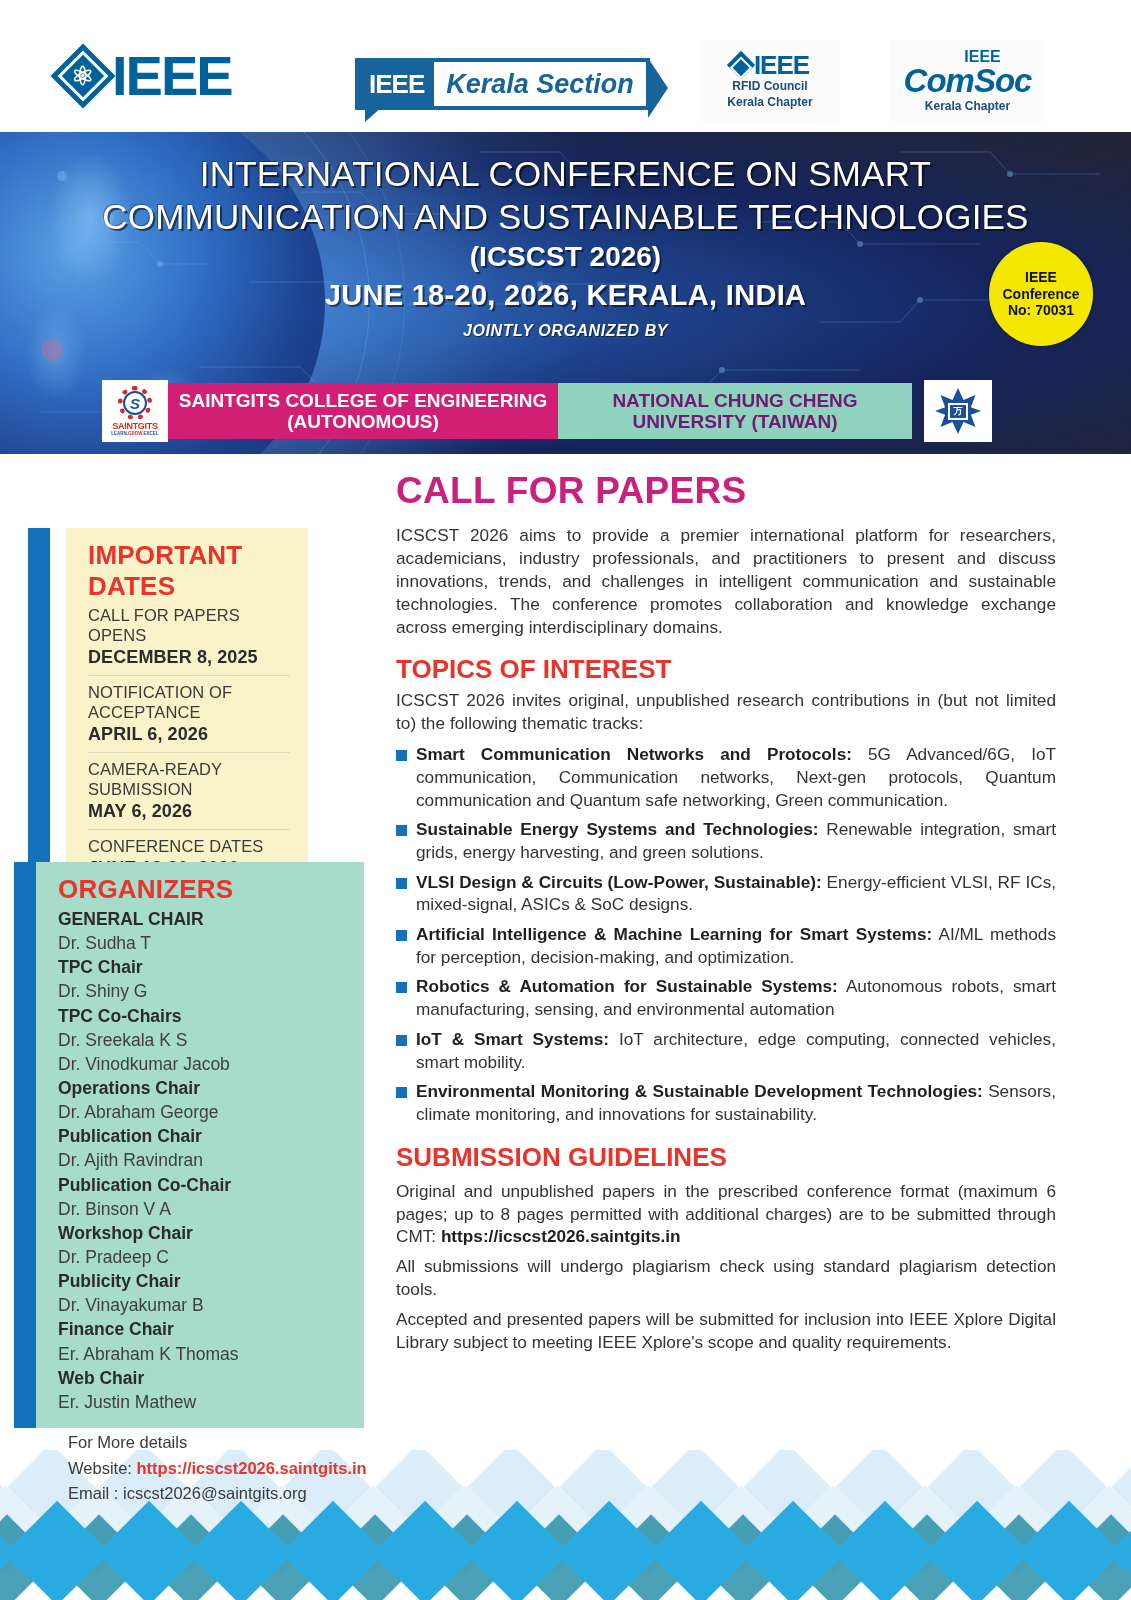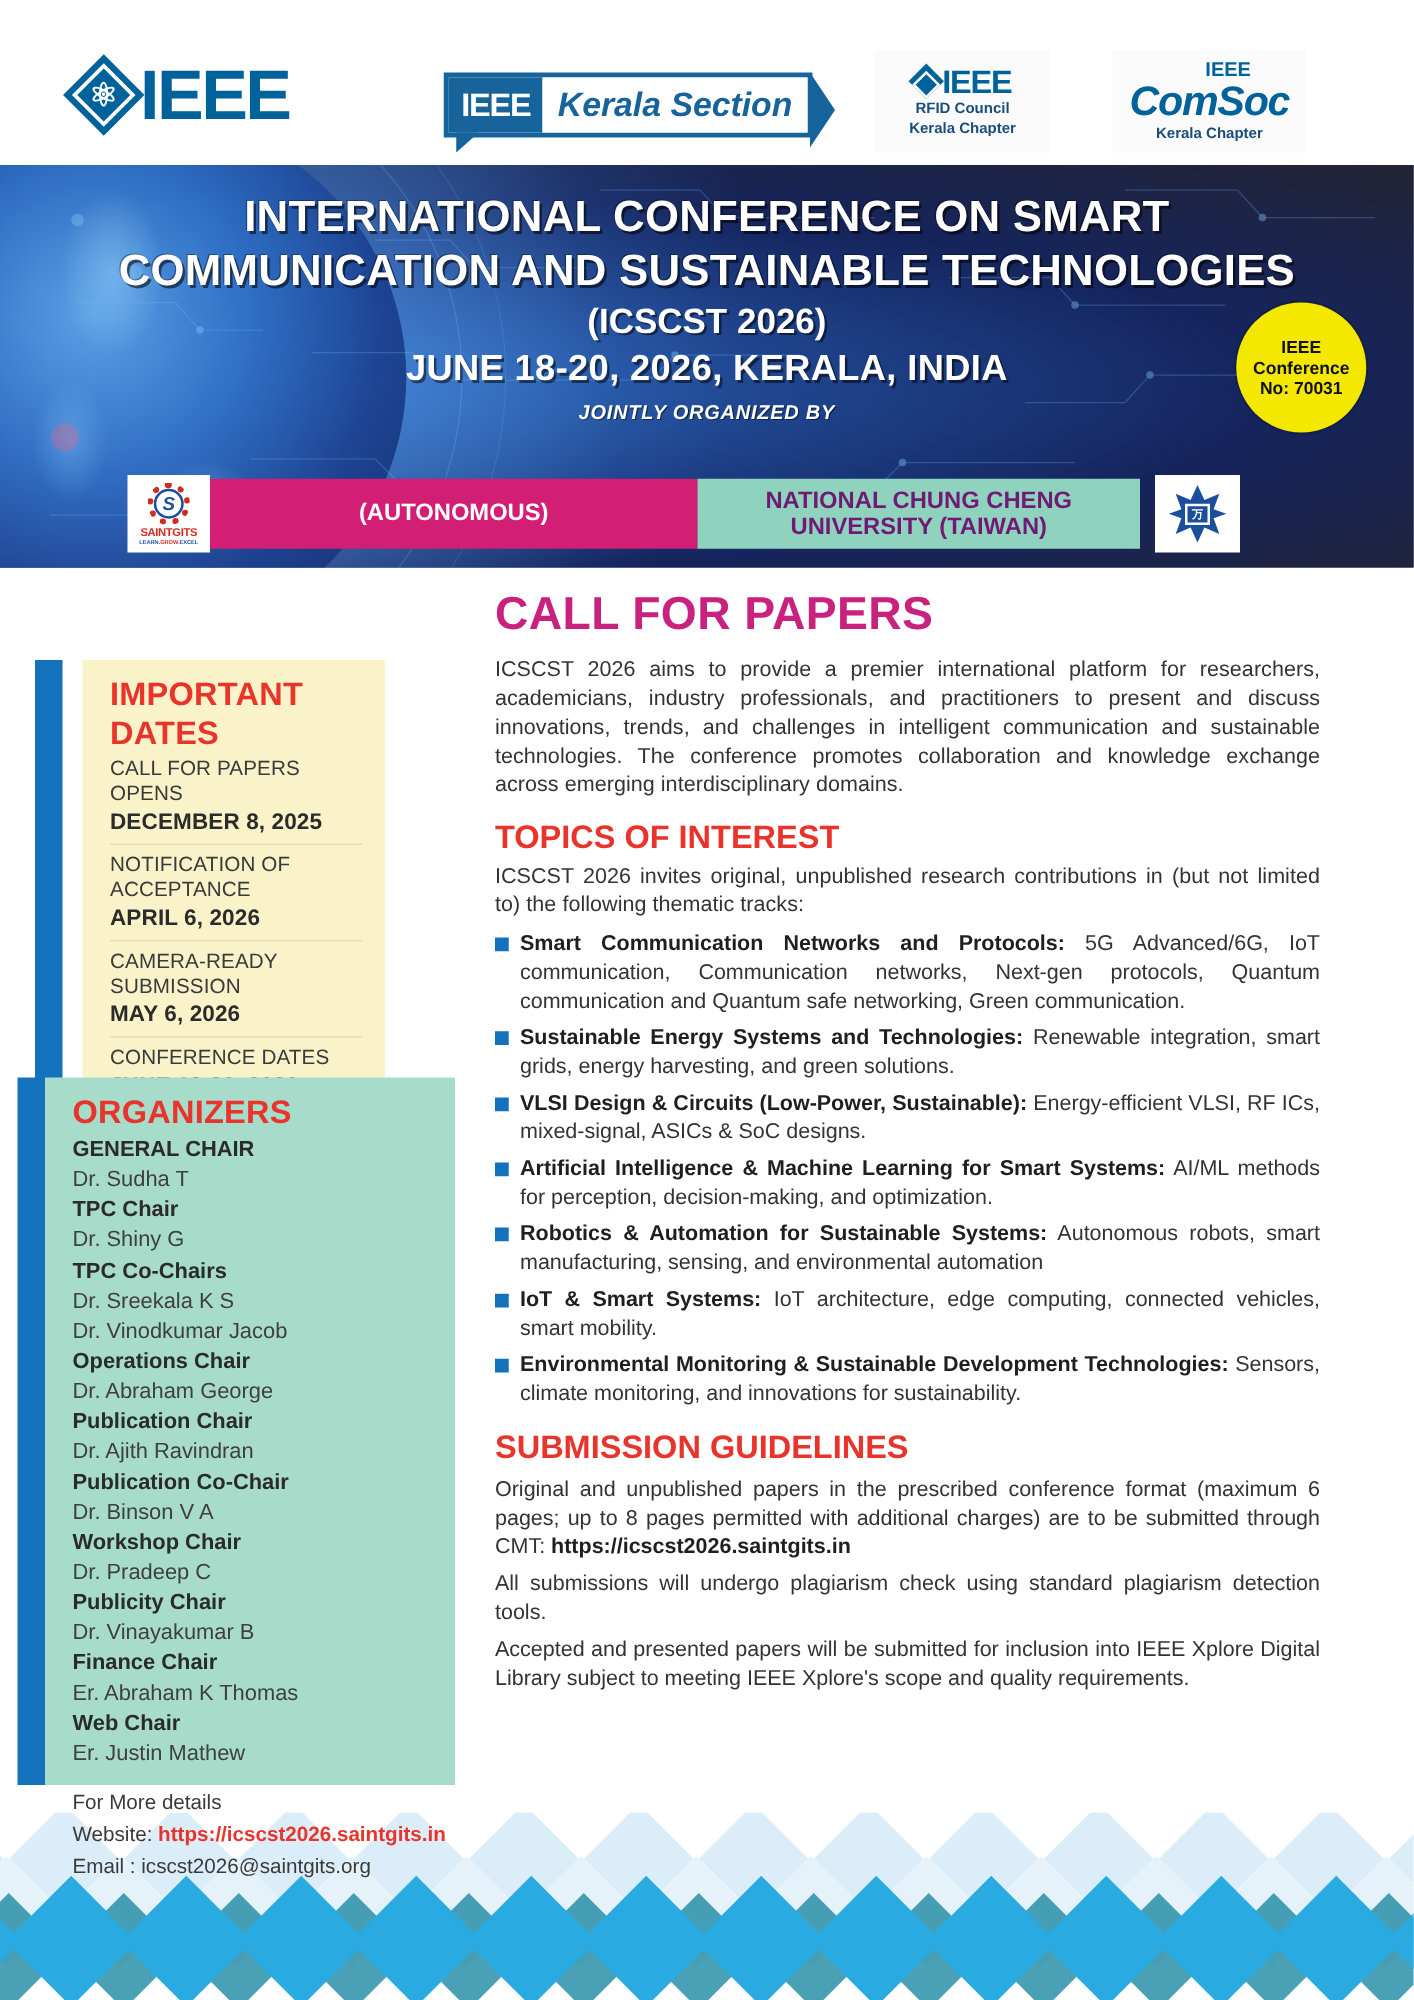--- a/index.html
+++ b/index.html
@@ -86,21 +86,21 @@
   .globe-ring2{
     position:absolute; left:-175px; top:-120px; width:580px;height:580px;border-radius:50%;
     border:1px solid rgba(150,200,255,0.13);
   }
   .circuit {
     position:absolute; inset:0; opacity:0.5;
   }
 
   .banner-inner { position:relative; z-index:5; padding-top:20px; text-align:center; }
   .conf-title {
-    font-size: 35px; font-weight: 700; color:#ffffff; letter-spacing:0.2px; line-height:1.24;
+    font-size: 35px; font-weight: 400; color:#ffffff; letter-spacing:0.2px; line-height:1.24;
     text-shadow: 2px 2px 0 rgba(0,0,0,0.55), -1px -1px 0 rgba(0,0,0,0.35);
     padding: 0 46px;
   }
   .conf-acronym {
     font-size: 28px; font-weight: 700; color:#ffffff; margin-top:2px;
     text-shadow: 2px 2px 0 rgba(0,0,0,0.5);
   }
   .conf-dates {
     font-size: 29px; font-weight: 900; color:#ffffff; margin-top:6px; letter-spacing:0.3px;
     text-shadow: 2px 2px 0 rgba(0,0,0,0.5);
@@ -166,21 +166,21 @@
 
   .side-head { font-size:26px; font-weight:900; color:#E8342A; letter-spacing:0.2px; margin-bottom:2px; }
   .date-item { padding: 2px 0 4px 0; }
   .date-item + .date-item { border-top: 1px solid rgba(0,0,0,0.10); padding-top:7px; margin-top:3px; }
   .date-label { font-size:16.5px; color:#3a3a3a; letter-spacing:0.1px; line-height:1.2; }
   .date-value { font-size:18px; font-weight:900; color:#2b2b2b; letter-spacing:0.1px; line-height:1.25; }
 
   .org-role { font-size:17.5px; font-weight:900; color:#2b2b2b; line-height:1.38; }
   .org-person { font-size:17.5px; color:#3f3f3f; line-height:1.38; }
 
-  .contact-block { position:absolute; left:58px; top:1430px; width:360px; z-index:7; }
+  .contact-block { position:absolute; left:68px; top:1430px; width:360px; z-index:7; }
   .contact-line { font-size:16.5px; color:#3a3a3a; line-height:1.55; }
   .contact-url { color:#E8342A; font-weight:900; }
 
   
   .main-col { position:absolute; left:396px; top:524px; width:660px; }
   .body-text {
     font-size:17.2px; color:#333; line-height:1.33; text-align:justify; letter-spacing:0.05px;
   }
   .sec-head { font-size:26px; font-weight:900; color:#E8342A; margin-top:16px; margin-bottom:4px; }
   .topics { margin-top:8px; list-style:none; }
@@ -285,20 +285,21 @@
 
     <div class="org-row">
       <div class="org-logo-left">
         <div class="sg-gear">
             <span class="g">S</span>
           </div>
         <div class="sg-name">SAINTGITS</div>
         <div class="sg-tag"><span>LEARN.</span><span class="gr">GROW.</span><span>EXCEL</span></div>
       </div>
       <div class="org-pill pink">
+        <div>SAINTGITS COLLEGE OF ENGINEERING</div>
         <div>(AUTONOMOUS)</div>
       </div>
       <div class="org-pill green">
         <div>NATIONAL CHUNG CHENG</div>
         <div>UNIVERSITY (TAIWAN)</div>
       </div>
       <div class="org-logo-right">
         <div class="ccu-mark">
           <div class="star"></div>
             <div class="inner">万</div>

